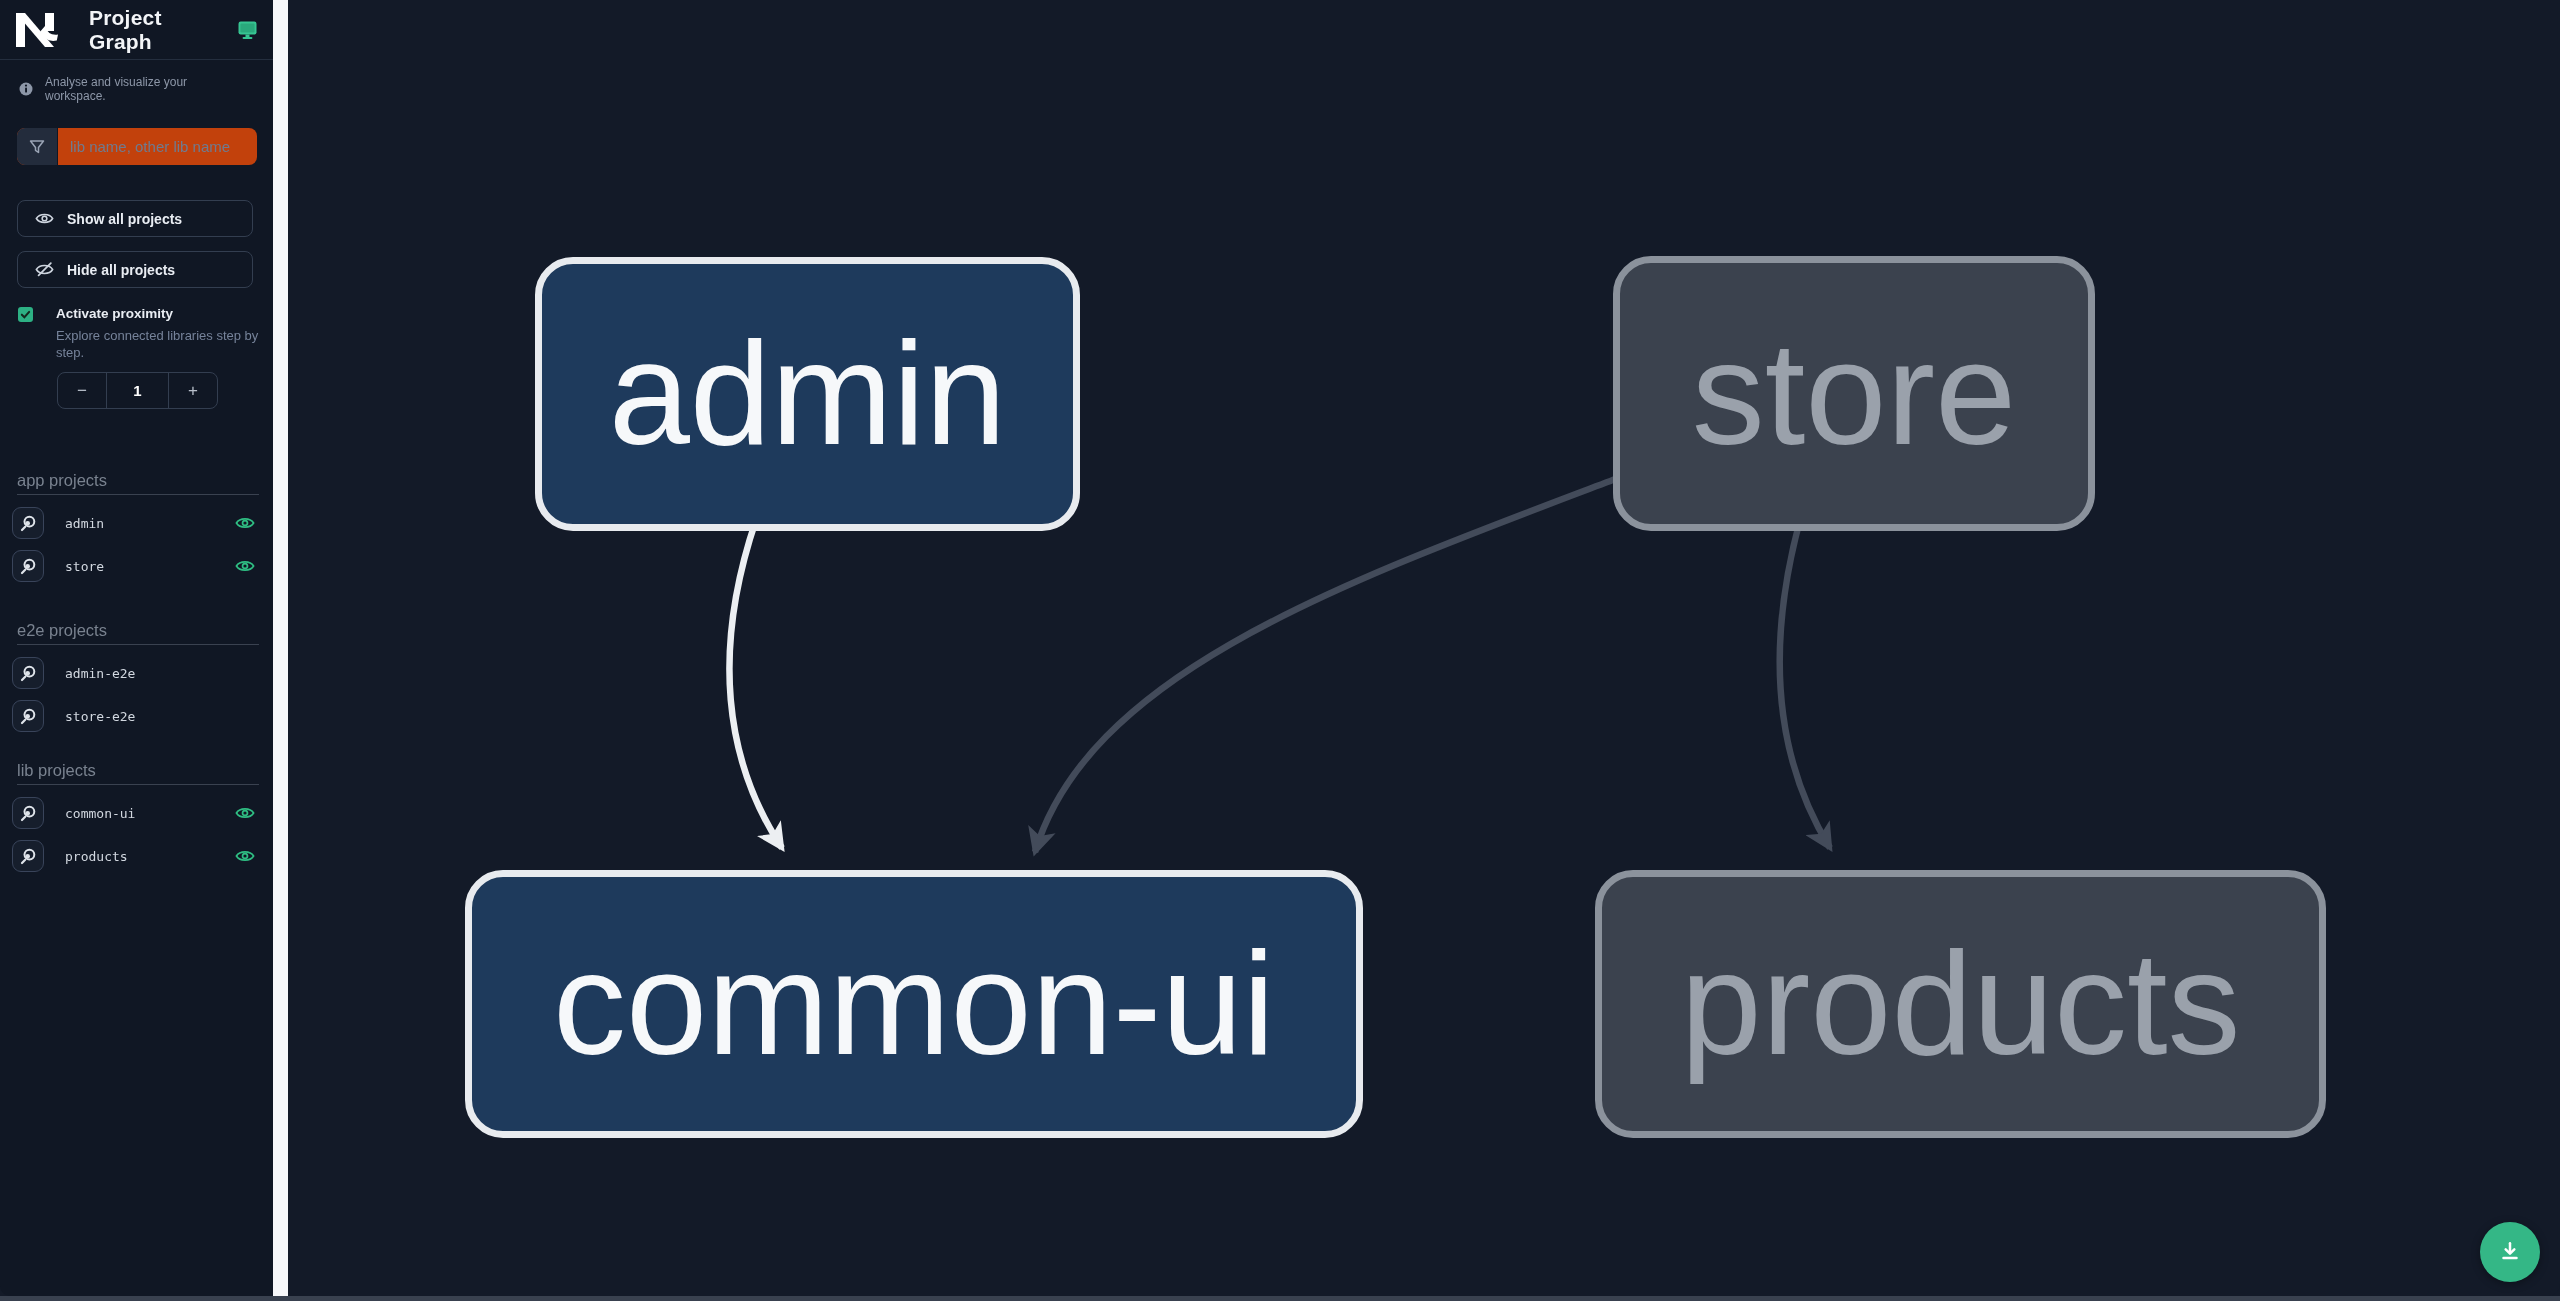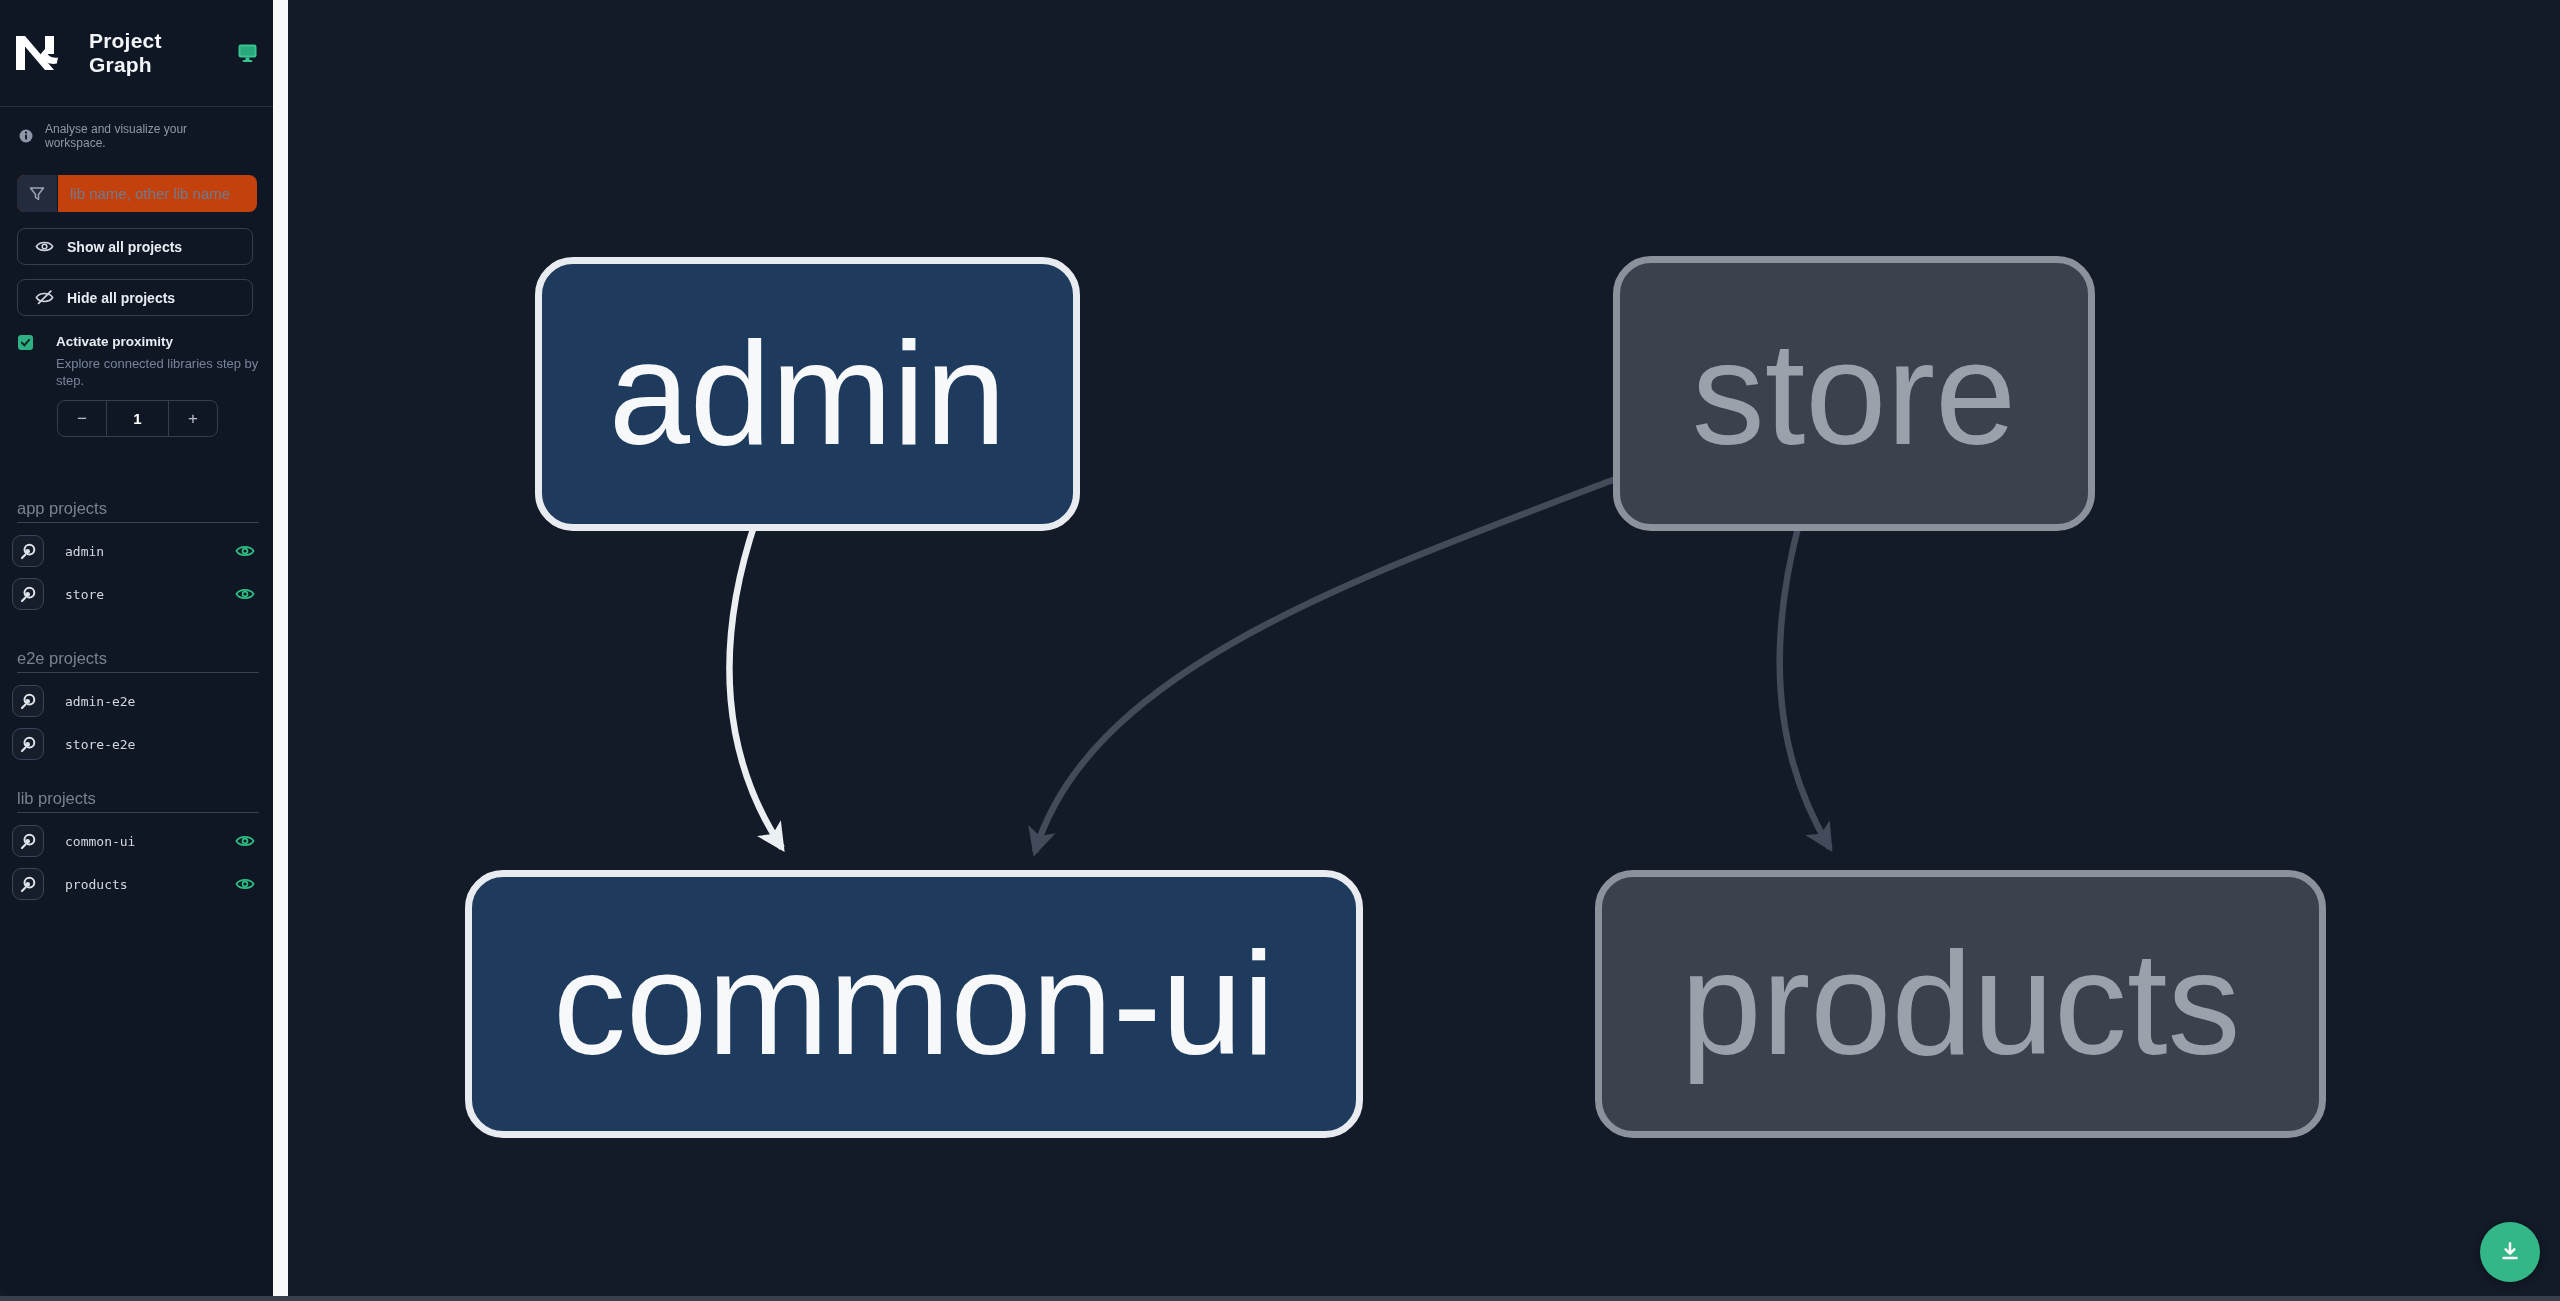--- a/index.html
+++ b/index.html
@@ -4,38 +4,38 @@
 <style>
   html,body{margin:0;padding:0;background:#0c1220;}
   .app{position:relative;width:2560px;height:1301px;background:#131a28;overflow:hidden;
        font-family:"Liberation Sans",sans-serif;color:#e9edf3;}
   .bottom-strip{position:absolute;left:0;bottom:0;width:2560px;height:5px;background:#39414f;}
   .canvas{position:absolute;left:288px;top:0;width:2272px;height:1296px;background:#131a28;border-bottom-right-radius:12px;}
   .divider{position:absolute;left:273px;top:0;width:15px;height:1301px;background:#f7f8fa;cursor:col-resize;}
 
   
   .sidebar{position:absolute;left:0;top:0;width:273px;height:1296px;background:#101724;border-bottom-left-radius:10px;overflow:hidden;}
-  .sb-header{height:107px;display:flex;align-items:center;gap:26px;padding:0 16px;border-bottom:1px solid #242e3e;box-sizing:border-box;}
+  .sb-header{height:60px;display:flex;align-items:center;gap:26px;padding:0 16px;border-bottom:1px solid #242e3e;box-sizing:border-box;}
   .sb-title{font-size:21px;font-weight:700;color:#f3f5f8;letter-spacing:.2px;}
   .monitor-btn{margin-left:2px;display:flex;align-items:center;cursor:pointer;}
   .tagline{display:flex;align-items:center;gap:12px;padding:15px 29px 0 19px;font-size:12px;color:#8d97a8;}
   .search{margin:25px 16px 0 17px;height:37px;display:flex;border-radius:8px;overflow:hidden;background:#c2410c;}
   .search-cell{width:40px;background:#232c3c;display:flex;align-items:center;justify-content:center;border-right:1px solid #101724;}
   .search input{flex:1;min-width:0;background:transparent;border:0;outline:none;color:#dfe4ec;font-size:15px;padding:0 12px;font-family:"Liberation Sans",sans-serif;}
   .search input::placeholder{color:#6f7b90;}
   .option{display:flex;gap:14px;padding:23px 16px 0 18px;}
   .cb{width:15px;height:15px;border-radius:3px;flex:none;margin-top:2px;display:flex;align-items:center;justify-content:center;cursor:pointer;}
   .cb.unchecked-muted{background:#8f97a3;}
   .cb.unchecked{background:#ffffff;}
   .cb.checked{background:#2db184;}
   .cb svg{display:none;}
   .cb.checked svg{display:block;}
   .opt-label{font-size:13.5px;font-weight:700;color:#e9edf3;line-height:17px;}
   .opt-desc{margin-top:5px;font-size:13px;color:#76839a;line-height:17px;width:208px;}
-  .btn{margin:16px 16px 0 17px;height:37px;border:1px solid #333e50;border-radius:8px;display:flex;align-items:center;gap:13px;
+  .btn{margin:35px 16px 0 17px;height:37px;border:1px solid #333e50;border-radius:8px;display:flex;align-items:center;gap:13px;
        padding:0 17px;background:transparent;color:#e9edf3;font-size:14px;font-weight:700;cursor:pointer;box-sizing:border-box;
        font-family:"Liberation Sans",sans-serif;width:236px;}
   .btn + .btn{margin-top:14px;}
   .stepper{margin:11px 0 0 57px;width:161px;height:37px;border:1px solid #333e50;border-radius:8px;display:flex;box-sizing:border-box;overflow:hidden;}
   .step-btn{width:48px;display:flex;align-items:center;justify-content:center;color:#b9c0cb;font-size:17px;cursor:pointer;background:transparent;border:0;font-family:"Liberation Sans",sans-serif;}
   .step-val{flex:1;display:flex;align-items:center;justify-content:center;color:#ffffff;font-size:15px;font-weight:700;
             border-left:1px solid #333e50;border-right:1px solid #333e50;}
   .proj-section{margin:40px 14px 0 17px;}
   .proj-section.first{margin-top:62px;}
   .proj-section.tight{margin-top:30px;}

